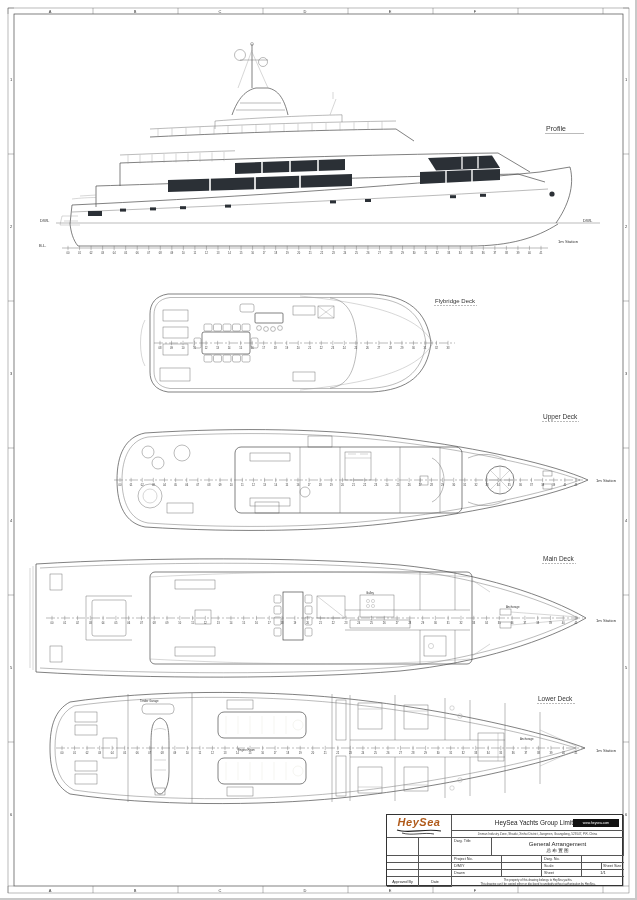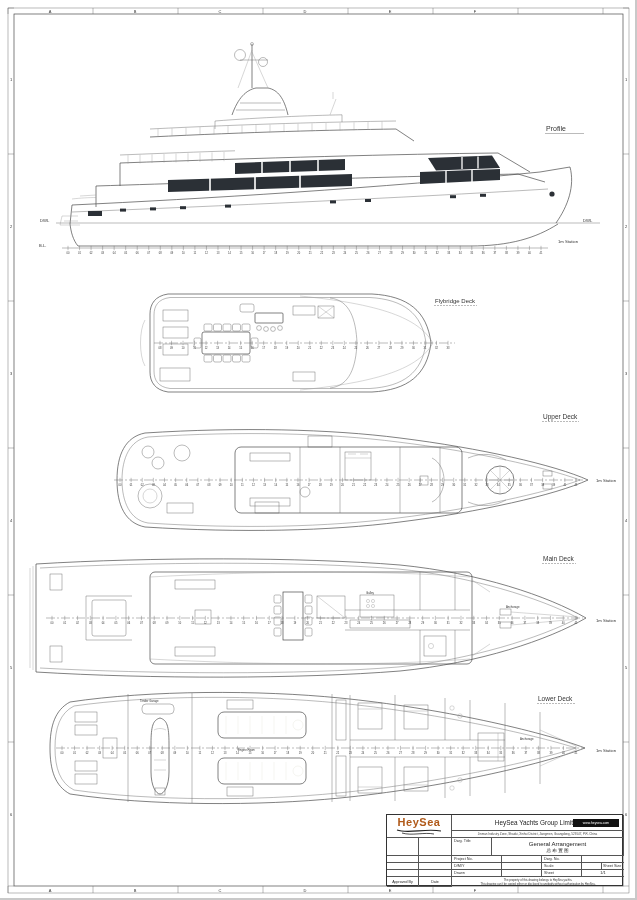--- a/index.html
+++ b/index.html
@@ -8,21 +8,21 @@
   svg{position:absolute;left:0;top:0;}
   svg .ln{stroke:#4a4a4a;fill:none;stroke-width:.7;}
   svg .ln2{stroke:#666;fill:none;stroke-width:.45;}
   svg .lt{stroke:#9a9a9a;fill:none;stroke-width:.4;}
   svg .fw{fill:#2b3036;stroke:none;}
   svg text{font-family:"Liberation Sans", sans-serif;fill:#333;}
   .tb{position:absolute;left:386px;top:814px;width:237px;height:72px;background:#fff;border:1.2px solid #333;box-sizing:border-box;font-family:"Liberation Sans", sans-serif;color:#222;}
   .tb .c{position:absolute;box-sizing:border-box;border-right:.6px solid #555;border-bottom:.6px solid #555;overflow:hidden;}
   .tb .lab{font-size:3.8px;padding:1px 0 0 2px;color:#333;}
   .tb .ctr{display:flex;align-items:center;justify-content:center;text-align:center;}
-  .logo-txt{color:#b05a1a;font-weight:bold;font-size:11px;letter-spacing:.5px;line-height:1;}
+  .logo-txt{color:#b05a1a;font-weight:bold;font-size:11px;letter-spacing:.5px;font-style:italic;line-height:1;}
   .badge{position:absolute;right:4px;top:4px;width:46px;height:8px;background:#111;color:#fff;font-size:3.4px;display:flex;align-items:center;justify-content:center;}
 </style>
 </head>
 <body>
 
 <div class="sheet">
 <svg width="637" height="900" viewBox="0 0 637 900">
   <defs>
     <pattern id="h1" patternUnits="userSpaceOnUse" width="2.6" height="2.6">
       <path d="M1.3 0 V2.6" stroke="#777" stroke-width="0.45"></path>

